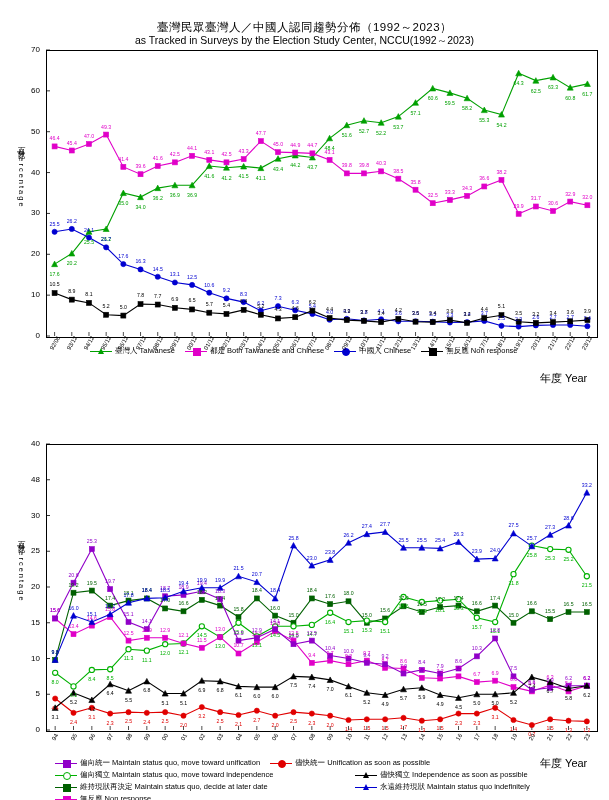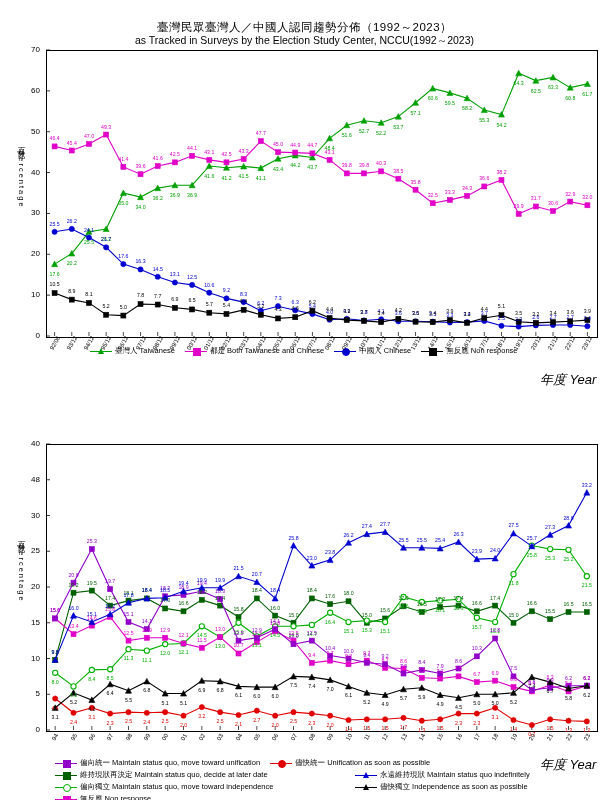--- a/index.html
+++ b/index.html
@@ -10,21 +10,21 @@
 
   .title{text-align:center;line-height:1.25;}
   .title .t-cn{font-size:11.5px;letter-spacing:0.5px;}
   .title .t-en{font-size:10.5px;}
 
   .plotwrap{position:relative;}
   .axisbox{position:absolute;border:1px solid #000;background:#fff;}
   .ylab{position:absolute;font-size:7.5px;text-align:center;line-height:1.15;}
   .ytick{position:absolute;font-size:8px;text-align:right;width:16px;}
   .xtick{position:absolute;font-size:6px;transform-origin:center center;}
-  .xaxis-title{position:absolute;font-size:13px;font-style:italic;}
+  .xaxis-title{position:absolute;font-size:11px;}
   svg{position:absolute;left:0;top:0;overflow:visible;}
   .dl{position:absolute;font-size:5.2px;white-space:nowrap;transform:translate(-50%,-50%);}
   .legend{position:absolute;font-size:7.5px;}
   .legend .row{display:flex;align-items:center;margin-bottom:2px;}
   .legend .cell{display:flex;align-items:center;margin-right:10px;}
   .legend .mk{width:22px;height:8px;position:relative;margin-right:3px;}
   .legend .mk i{position:absolute;left:0;top:3.5px;width:22px;height:1.4px;display:block;}
   .legend .mk b{position:absolute;left:8px;top:1px;width:6px;height:6px;}
 </style>
 </head>
@@ -1385,47 +1385,47 @@
                 <div class="mk">
                   <i style="background: rgb(224, 0, 0);"></i>
                   <b style="background: rgb(224, 0, 0); border: 1px solid rgb(224, 0, 0); border-radius: 50%;"></b>
                 </div>
                 <span>儘快統一 Unification as soon as possible</span>
               </div>
             </div>
             <div class="row">
               <div class="cell" style="width: 290px;">
                 <div class="mk">
+                  <i style="background: rgb(0, 176, 0);"></i>
+                  <b style="background: rgb(255, 255, 255); border: 1px solid rgb(0, 176, 0); border-radius: 50%;"></b>
+                </div>
+                <span>偏向獨立 Maintain status quo, move toward independence</span>
+              </div>
+              <div class="cell">
+                <div class="mk">
+                  <i style="background: rgb(0, 0, 0);"></i>
+                  <b style="background: transparent; border-top: none; border-right: 3px solid transparent; border-bottom: 6px solid rgb(0, 0, 0); border-left: 3px solid transparent; border-image: initial; width: 0px; height: 0px;"></b>
+                </div>
+                <span>儘快獨立 Independence as soon as possible</span>
+              </div>
+            </div>
+            <div class="row">
+              <div class="cell" style="width: 290px;">
+                <div class="mk">
                   <i style="background: rgb(0, 96, 0);"></i>
                   <b style="background: rgb(0, 96, 0); border: 1px solid rgb(0, 96, 0);"></b>
                 </div>
                 <span>維持現狀再決定 Maintain status quo, decide at later date</span>
               </div>
               <div class="cell">
                 <div class="mk">
                   <i style="background: rgb(0, 0, 208);"></i>
                   <b style="background: transparent; border-top: none; border-right: 3px solid transparent; border-bottom: 6px solid rgb(0, 0, 208); border-left: 3px solid transparent; border-image: initial; width: 0px; height: 0px;"></b>
                 </div>
                 <span>永遠維持現狀 Maintain status quo indefinitely</span>
-              </div>
-            </div>
-            <div class="row">
-              <div class="cell" style="width: 290px;">
-                <div class="mk">
-                  <i style="background: rgb(0, 176, 0);"></i>
-                  <b style="background: rgb(255, 255, 255); border: 1px solid rgb(0, 176, 0); border-radius: 50%;"></b>
-                </div>
-                <span>偏向獨立 Maintain status quo, move toward independence</span>
-              </div>
-              <div class="cell">
-                <div class="mk">
-                  <i style="background: rgb(0, 0, 0);"></i>
-                  <b style="background: transparent; border-top: none; border-right: 3px solid transparent; border-bottom: 6px solid rgb(0, 0, 0); border-left: 3px solid transparent; border-image: initial; width: 0px; height: 0px;"></b>
-                </div>
-                <span>儘快獨立 Independence as soon as possible</span>
               </div>
             </div>
             <div class="row">
               <div class="cell" style="width: 290px;">
                 <div class="mk">
                   <i style="background: rgb(224, 0, 200);"></i>
                   <b style="background: rgb(224, 0, 200); border: 1px solid rgb(224, 0, 200);"></b>
                 </div>
                 <span>無反應 Non response</span>
               </div>

